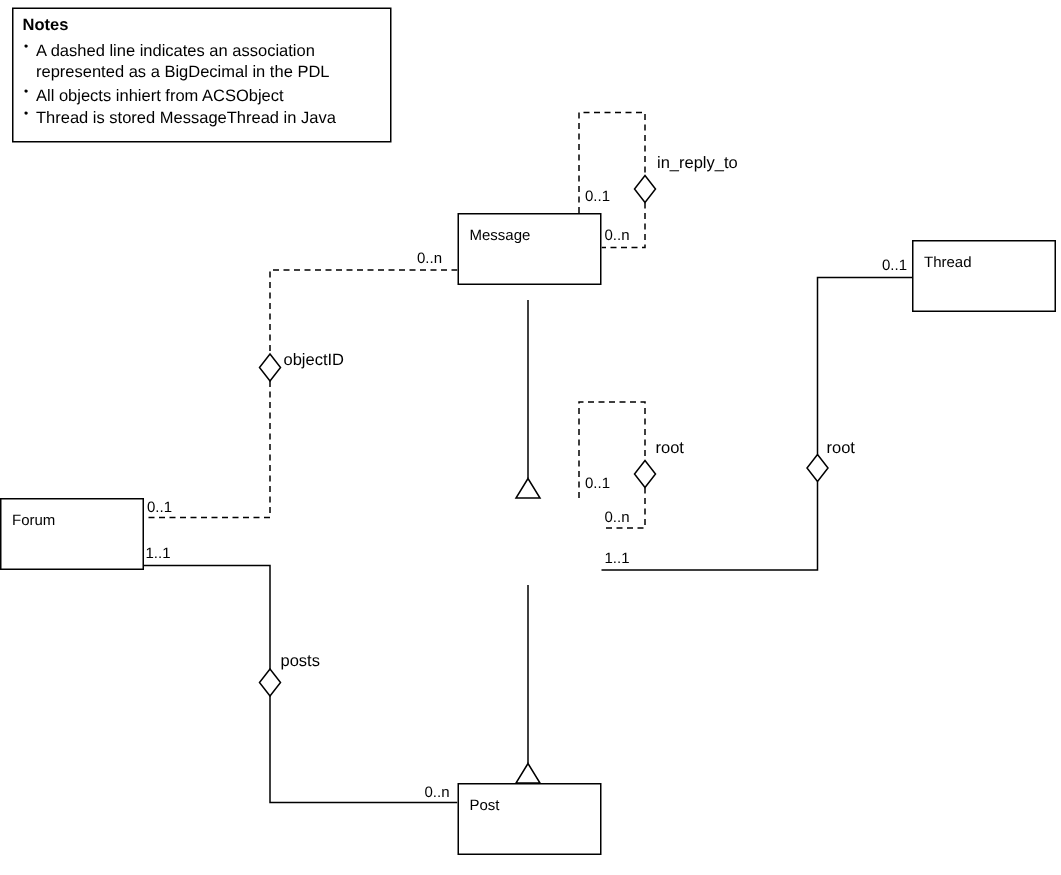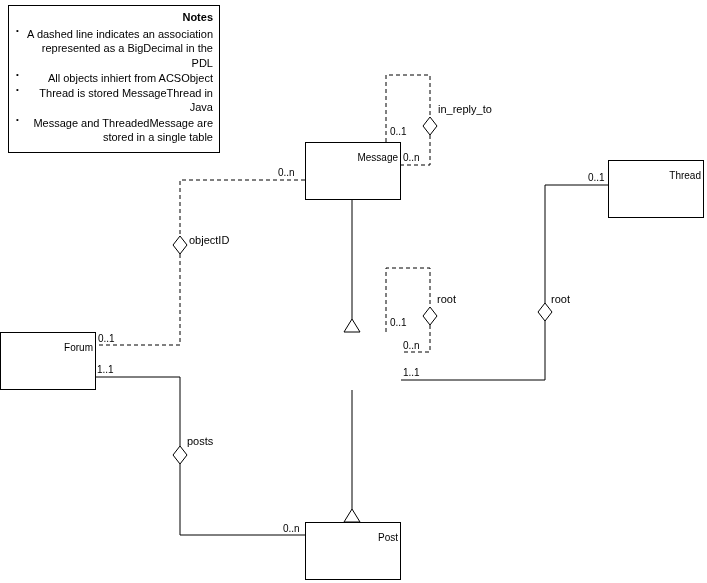--- a/index.html
+++ b/index.html
@@ -13,47 +13,45 @@
     overflow: hidden;
   }
   svg.lines { position: absolute; left: 0; top: 0; }
   svg.lines polyline { fill: none; stroke: #000; stroke-width: 1; }
   svg.lines polygon { fill: #fff; stroke: #000; stroke-width: 1; }
   svg.lines .dashed { stroke-dasharray: 4 3; }
 
   .class-box {
     position: absolute;
     width: 96px;
-    height: 58px;
+    height: 48px;
     border: 1px solid #000;
     background: #fff;
     font-size: 10px;
     padding: 9px 2px 0 7px;
     line-height: 1.1;
-    text-align: right;
   }
   .assoc-label {
     position: absolute;
     font-size: 11px;
     white-space: nowrap;
   }
   .mult {
     position: absolute;
     font-size: 10px;
     white-space: nowrap;
   }
   .notes {
     position: absolute;
     left: 8px;
     top: 5px;
-    width: 212px;
+    width: 253px;
     border: 1px solid #000;
     background: #fff;
     padding: 5px 6px 7px 6px;
-    text-align: right;
   }
   .notes .notes-title {
     font-size: 11px;
     font-weight: bold;
     margin-bottom: 4px;
   }
   .notes ul { list-style: none; }
   .notes li {
     font-size: 11px;
     line-height: 1.3;
@@ -102,21 +100,20 @@
     <polygon points="430,307 437,316 430,325 423,316"></polygon>
     <polyline class="dashed" points="430,325 430,352 401,352"></polyline>
   </svg>
 
   <div class="notes">
     <div class="notes-title">Notes</div>
     <ul>
       <li>A dashed line indicates an association represented as a BigDecimal in the PDL</li>
       <li>All objects inhiert from ACSObject</li>
       <li>Thread is stored MessageThread in Java</li>
-      <li>Message and ThreadedMessage are stored in a single table</li>
     </ul>
   </div>
 
   <div class="class-box" style="left:305px; top:142px;">
     <span>Message</span>
   </div>
   <div class="class-box" style="left:608px; top:128px;margin-top:32px;">
     <span>Thread</span>
   </div>
   <div class="class-box" style="left:305px; top:522px;">

